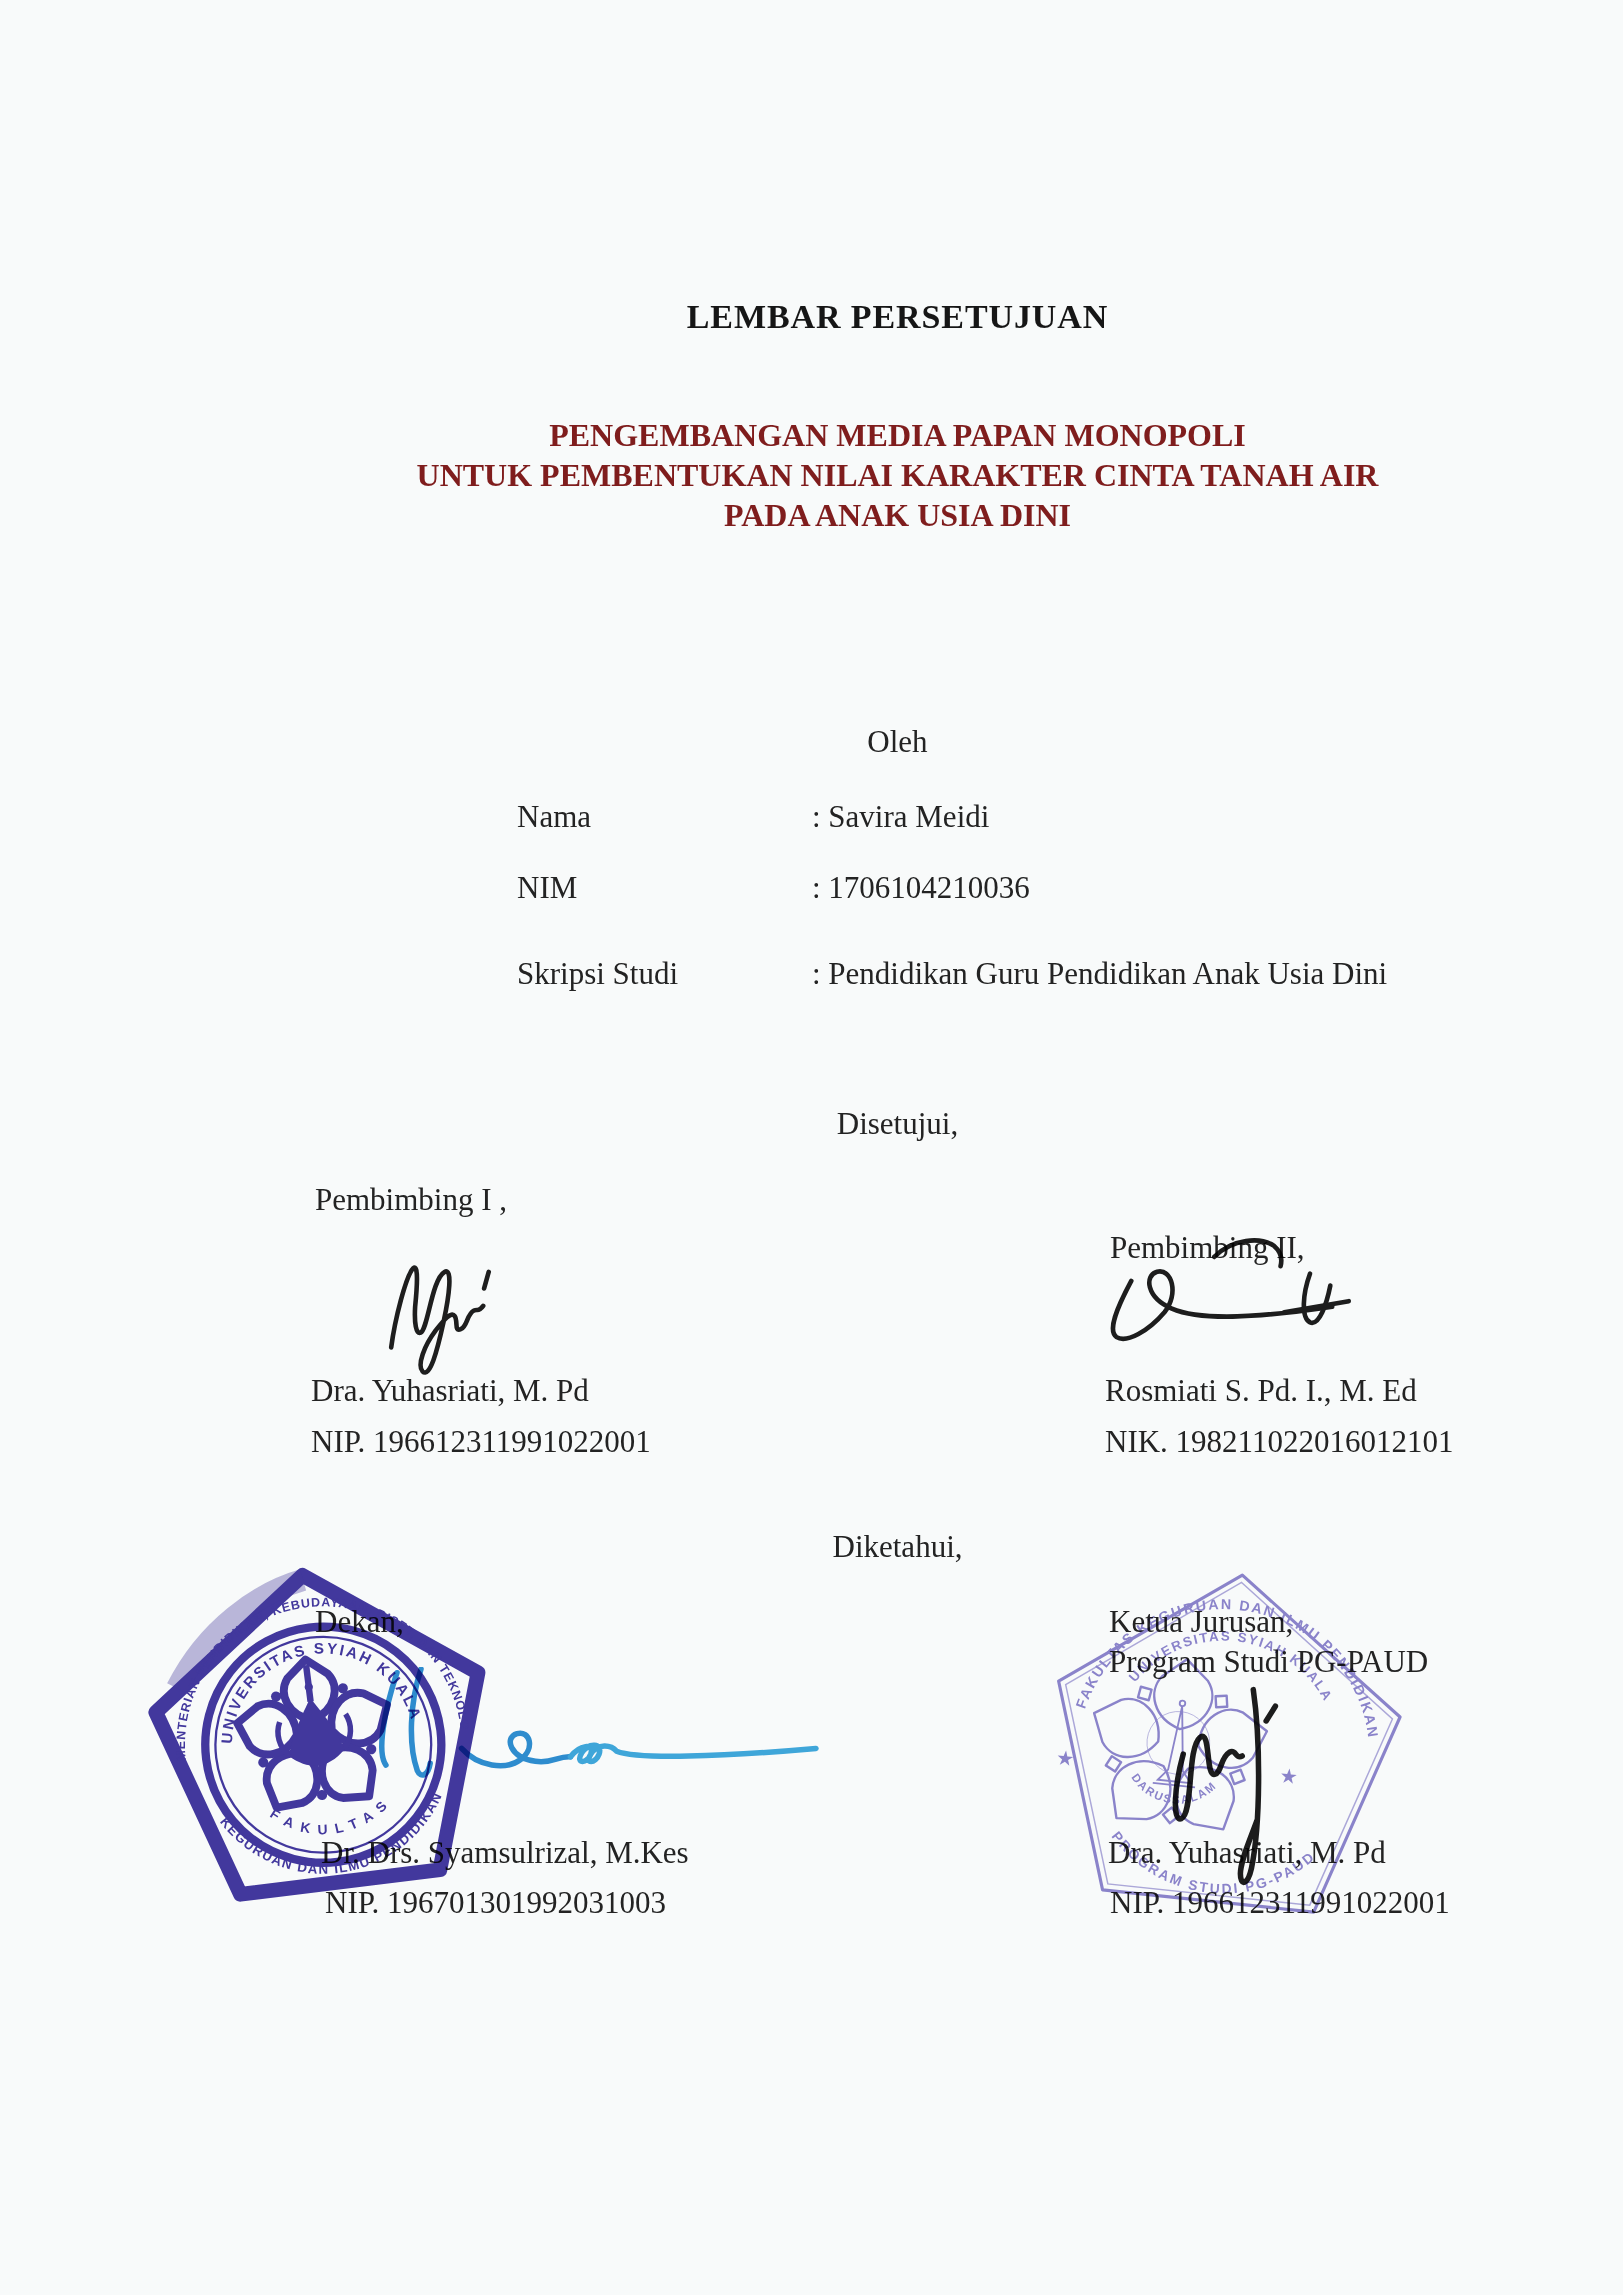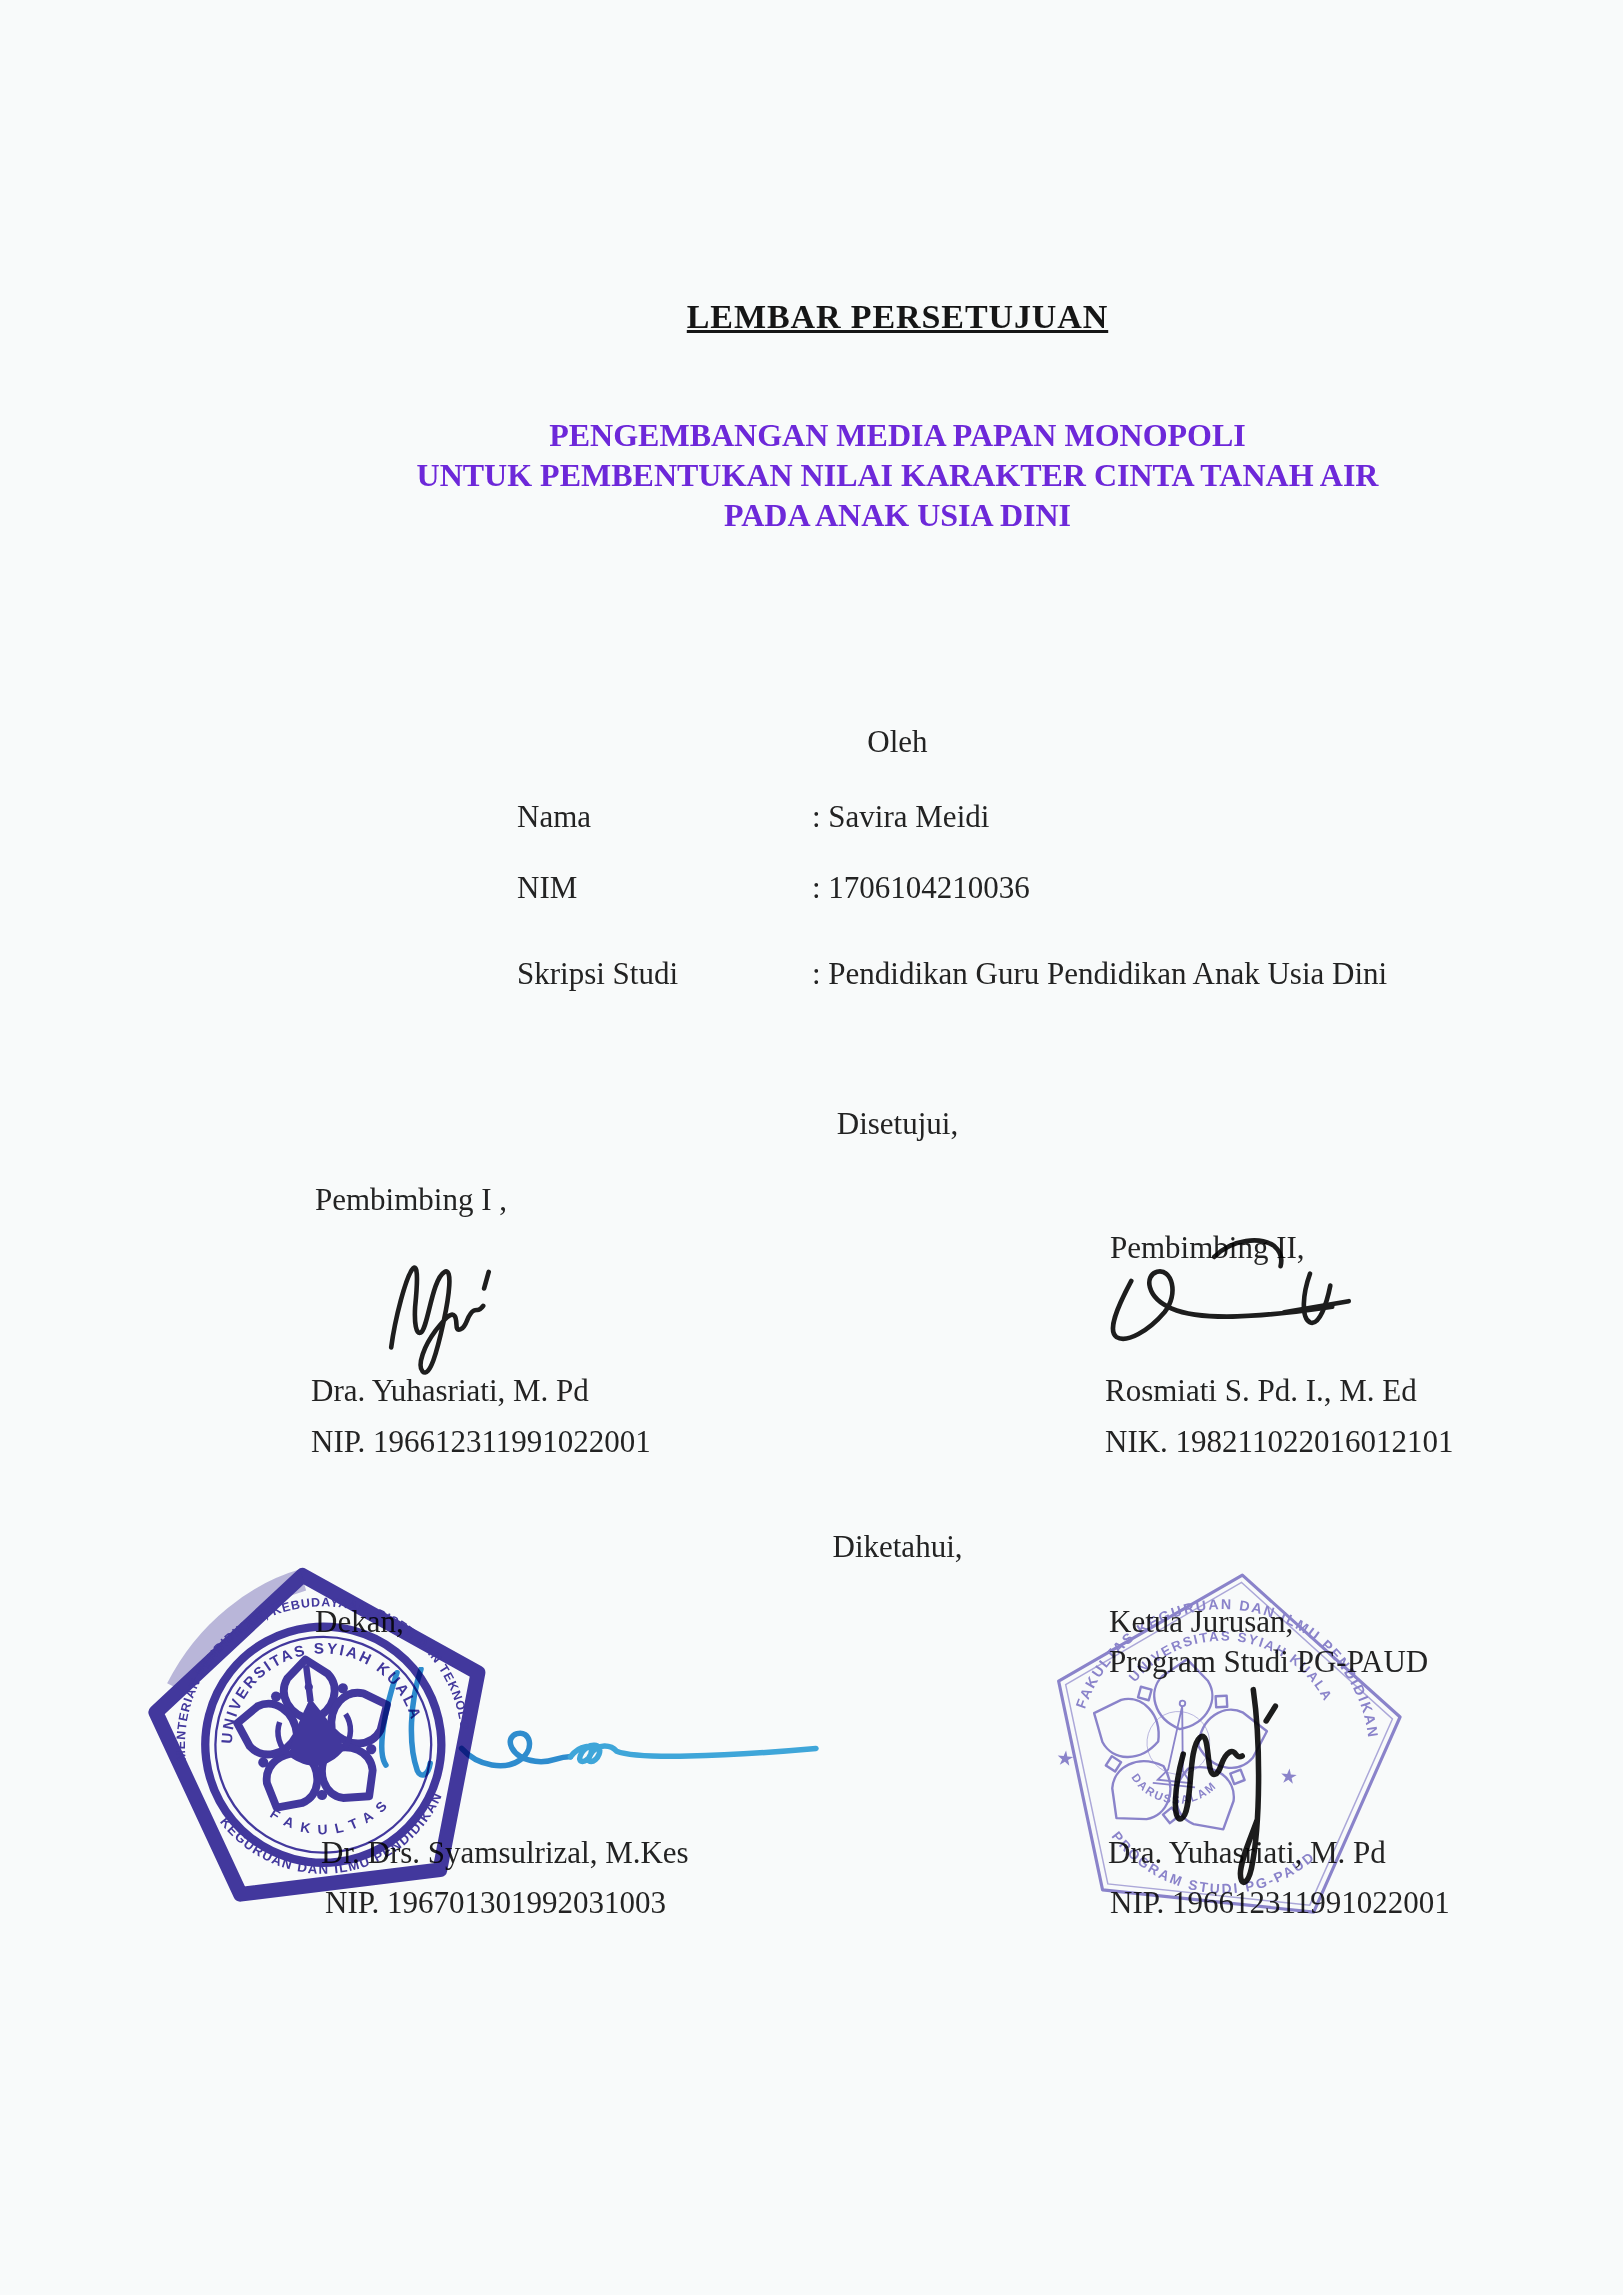--- a/index.html
+++ b/index.html
@@ -5,22 +5,22 @@
   html,body{margin:0;padding:0;background:#d9dadb;}
   .page{
     position:relative;width:1623px;height:2295px;margin:0 auto;
     background:#f8fafa;
     font-family:"Liberation Serif","DejaVu Serif",serif;
     color:#232323;overflow:hidden;
   }
   .t{position:absolute;font-size:31px;line-height:1.18;white-space:pre;}
   .center{left:174px;width:1447px;text-align:center;}
   .b{font-weight:bold;}
-  .heading{font-size:34px;letter-spacing:0.9px;color:#161616;text-decoration:underline;}
-  .title{font-size:32px;color:#6d28d9;font-family:Liberation Serif, serif;}
+  .heading{font-size:34px;letter-spacing:0.9px;color:#161616;}
+  .title{font-size:32px;color:#7f1d1d;font-family:Liberation Serif, serif;}
   .ovl{position:absolute;mix-blend-mode:multiply;}
   svg text{font-family:"Liberation Sans","DejaVu Sans",sans-serif;}
 </style>
 </head>
 <body>
 
 <div class="page">
 
   <div class="t center b heading" style="top:297px">LEMBAR PERSETUJUAN</div>
   <div class="t center b title" style="top:417px">PENGEMBANGAN MEDIA PAPAN MONOPOLI</div>

